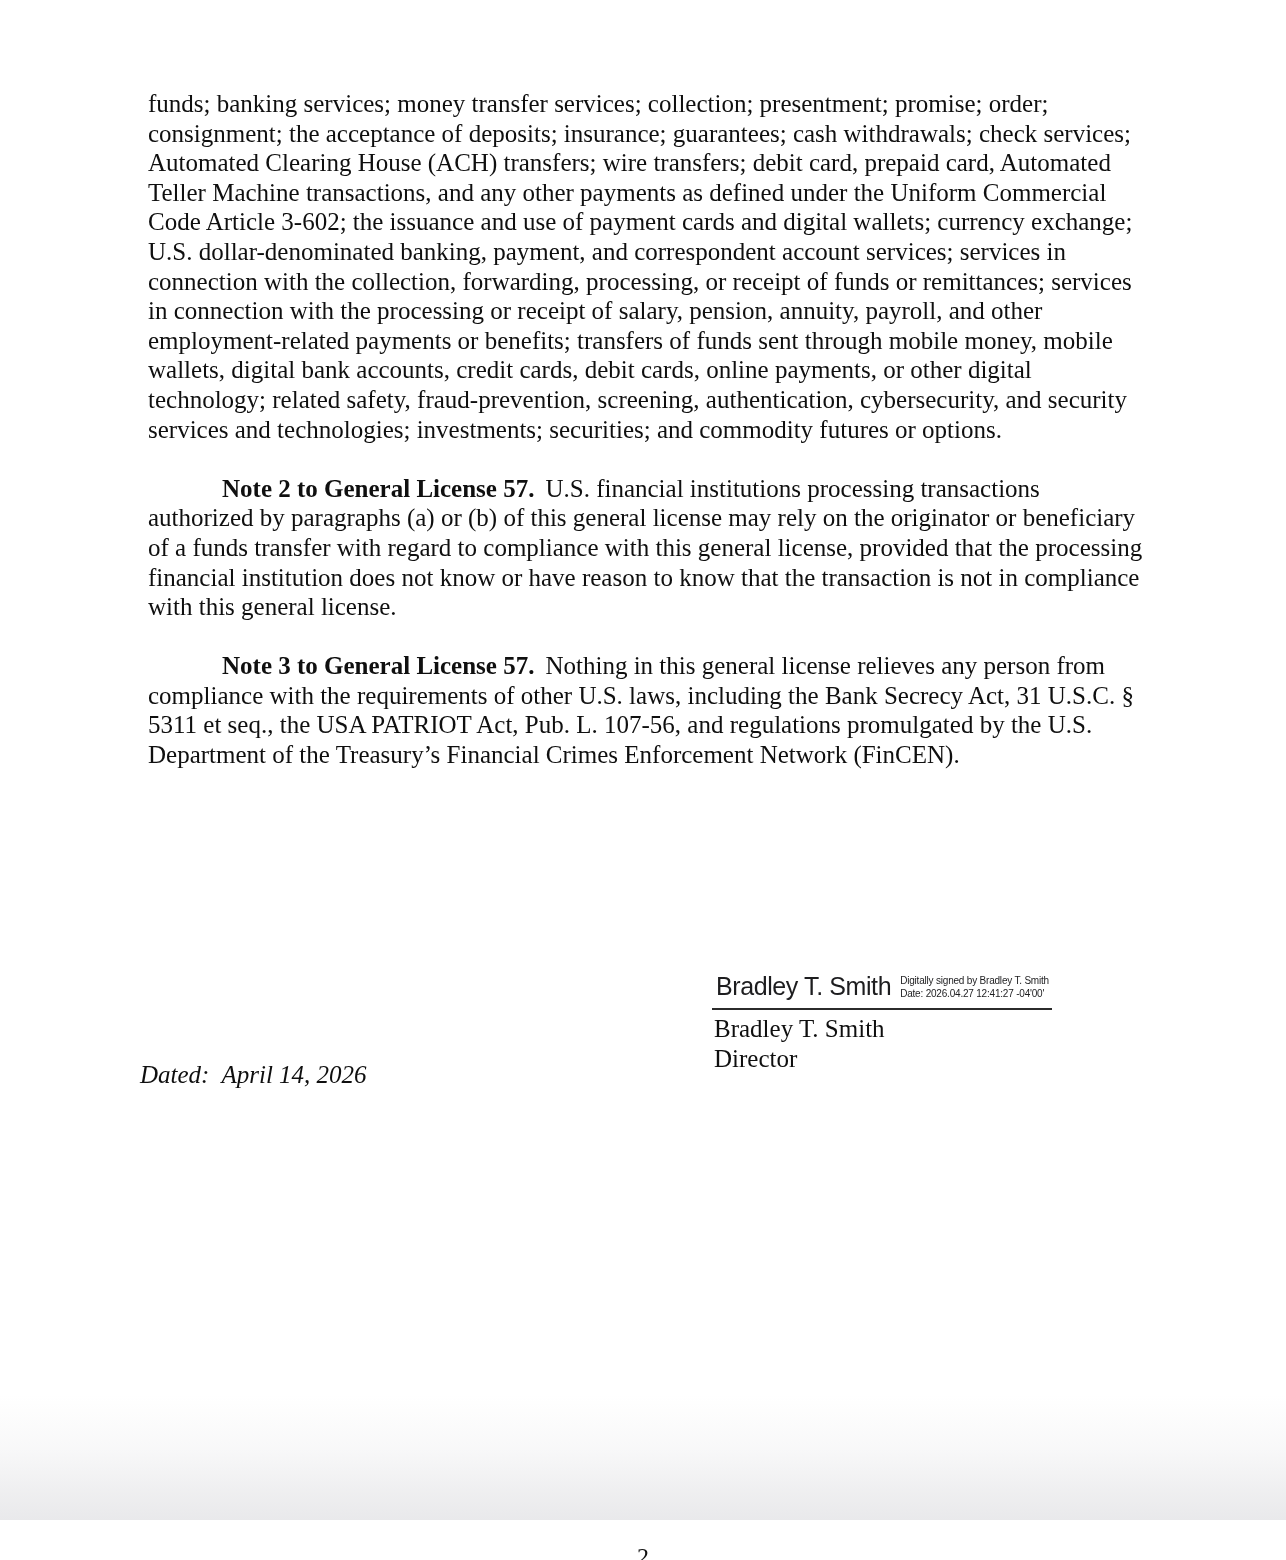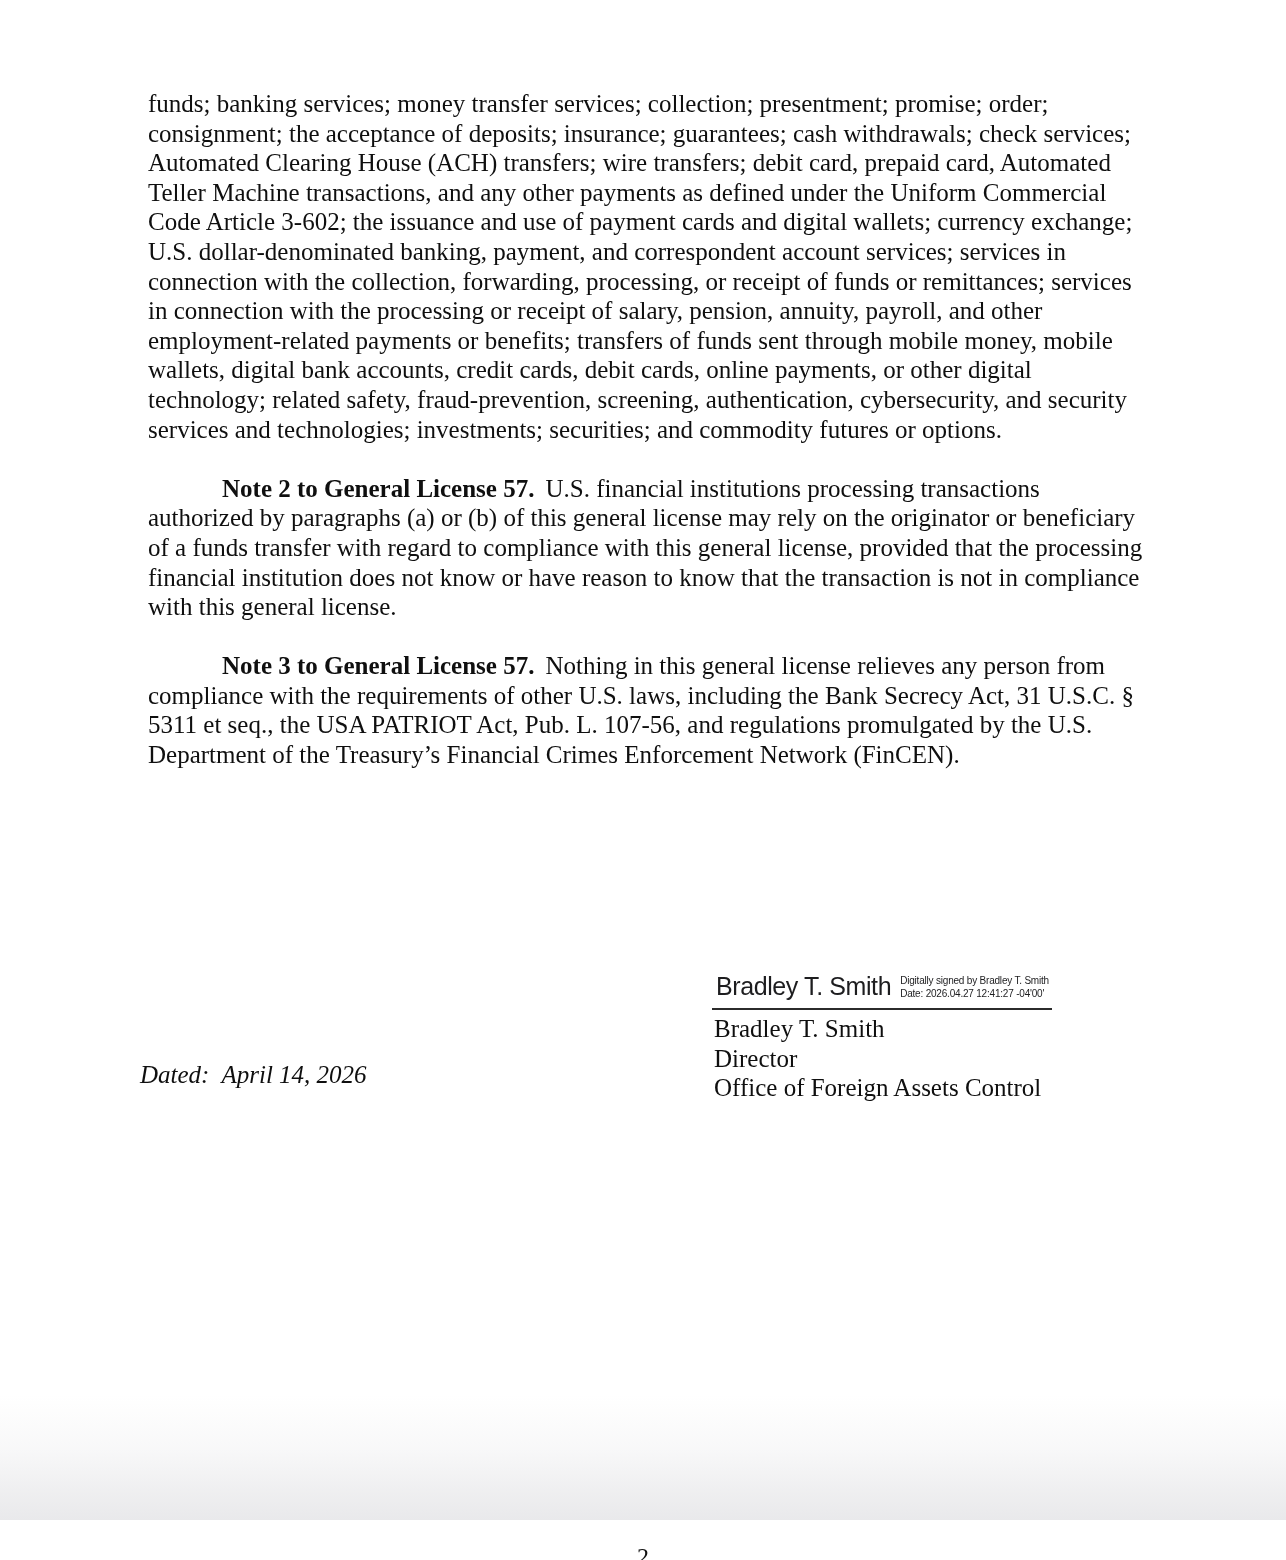--- a/index.html
+++ b/index.html
@@ -134,21 +134,20 @@
       <span class="sig-visual-name">Bradley T. Smith</span>
       <span class="sig-visual-details">
         <span>Digitally signed by Bradley T. Smith</span><br>
         <span>Date: 2026.04.27 12:41:27 -04'00'</span>
       </span>
     </div>
 
     <div class="sig-text">
       <div>Bradley T. Smith</div>
       <div>Director</div>
-      <div>Office of Foreign Assets Control</div>
     </div>
 
   </div>
 
   <div class="dated-line">Dated:  April 14, 2026</div>
 
   <div class="bottom-fade"></div>
 
   <div class="page-number">2</div>
 

